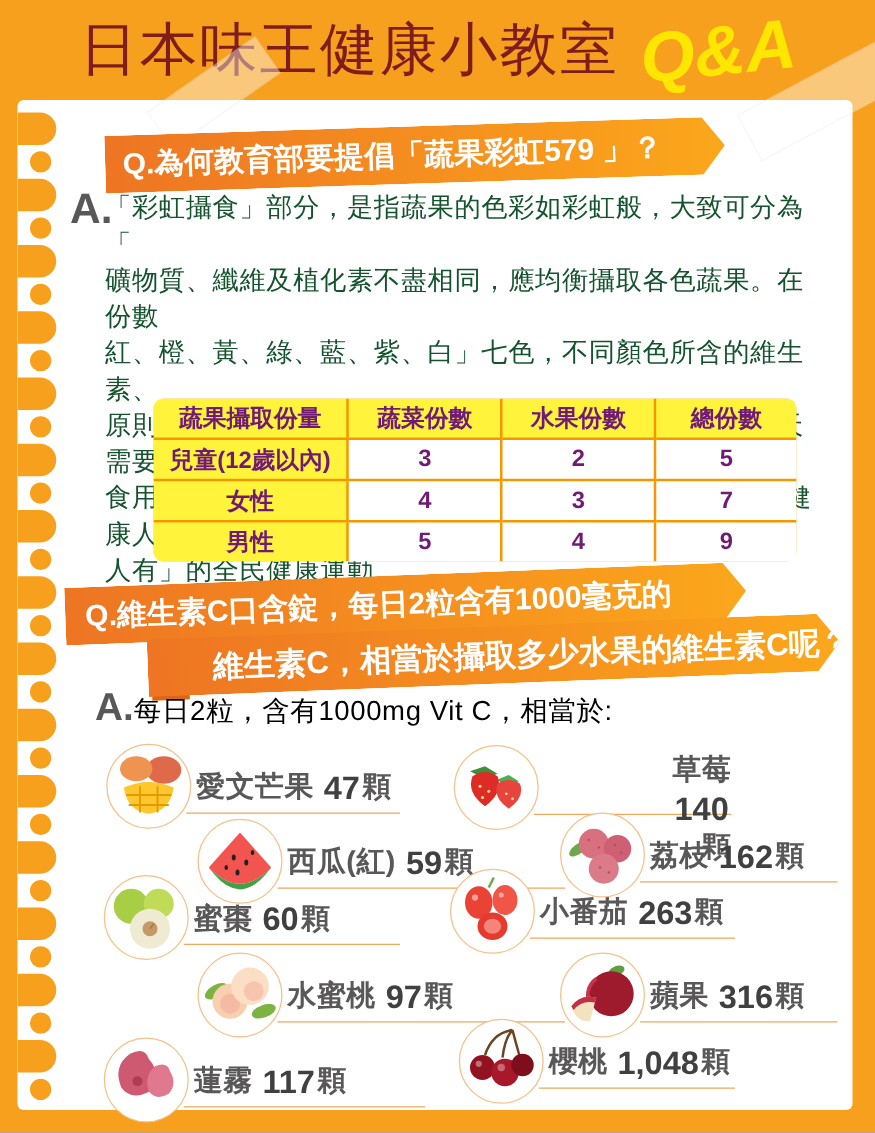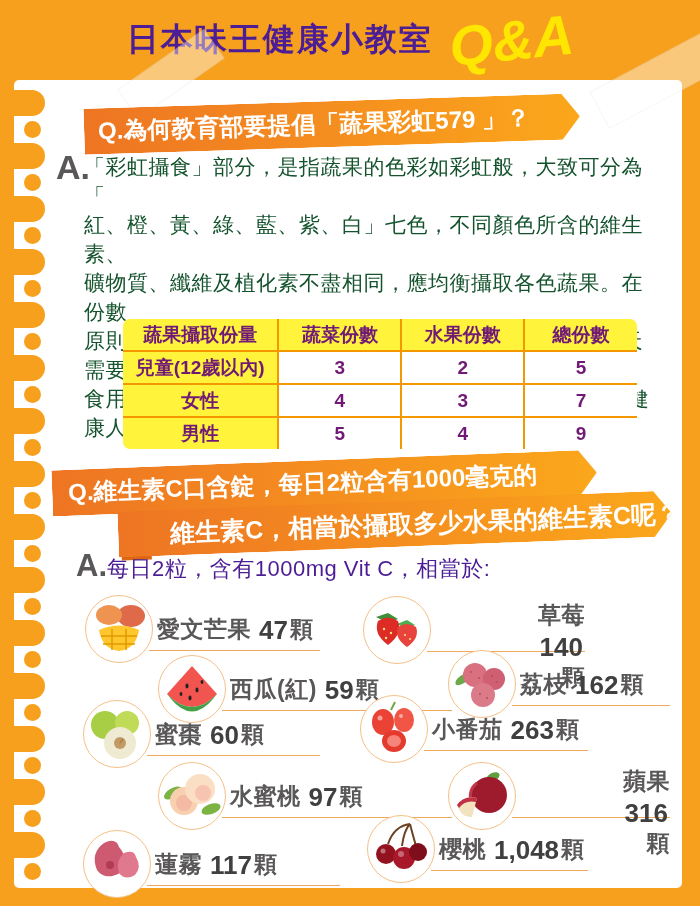--- a/index.html
+++ b/index.html
@@ -1,21 +1,21 @@
 <!DOCTYPE html>
 <html><head>
 <meta charset="utf-8">
 <style>
   html,body{margin:0;padding:0;background:#888;}
   .page{position:relative;width:700px;height:906px;background:#F7A01D;overflow:hidden;
         font-family:"Liberation Sans","DejaVu Sans",sans-serif;margin:0 auto;}
   
   .hdr{position:absolute;left:0;top:0;width:700px;height:80px;display:flex;
        align-items:center;justify-content:center;gap:16px;}
-  .hdr .t{color:#4c1d95;font-size:32px;font-weight:bold;letter-spacing:2px;white-space:nowrap;}
+  .hdr .t{color:#7f1d1d;font-size:46px;font-weight:normal;letter-spacing:2px;white-space:nowrap;}
   .hdr .qa{color:#FFE600;font-size:56px;font-weight:bold;font-style:italic;
            transform:rotate(-6deg);white-space:nowrap;}
   
   .paper{position:absolute;left:14px;top:80px;width:668px;height:808px;background:#FFFFFF;border-radius:5px;}
   
   .edge{position:absolute;left:14px;top:88px;width:54px;height:794px;overflow:hidden;}
   .eu{position:relative;width:54px;height:53px;}
   .eu .bump{position:absolute;left:0;top:2px;width:31px;height:26px;background:#F7A01D;
             border-radius:0 14px 14px 0;}
   .eu .dot{position:absolute;left:10px;top:33px;width:17px;height:17px;background:#F7A01D;border-radius:50%;}
@@ -40,38 +40,38 @@
              border:3px solid #F39800;border-radius:10px;overflow:hidden;}
   .serv th,.serv td{border:2px solid #F39800;text-align:center;font-size:19px;font-weight:bold;
                     color:#701a75;height:31px;padding:0 4px;}
   .serv th{background:#FFF33C;}
   .serv td.grp{background:#FFF33C;}
   .serv td{background:#FFFFFF;}
   .cw1{width:158px;}.cw2{width:122px;}.cw3{width:122px;}.cw4{width:112px;}
   
   .a2{position:absolute;left:76px;top:548px;display:flex;align-items:baseline;white-space:nowrap;}
   .a2 .apfx2{font-size:31px;font-weight:bold;color:#595757;}
-  .a2 .txt{font-size:22px;color:#4c1d95;letter-spacing:0.5px;}
+  .a2 .txt{font-size:22px;color:#000000;letter-spacing:0.5px;}
   
   .fruit{position:absolute;width:320px;height:72px;}
   .fruit .lab{position:absolute;left:64px;top:4px;height:52px;display:flex;align-items:flex-end;
               padding:0 0 5px 8px;border-bottom:1px solid #F0A85C;box-sizing:border-box;white-space:nowrap;}
   .fname,.funit{font-size:23px;color:#595757;font-weight:bold;letter-spacing:0.5px;}
   .fnum{font-size:26px;color:#404040;font-weight:bold;margin:0 2px 0 8px;position:relative;top:1px;}
   .fruit .ring{position:absolute;left:0;top:0;width:66px;height:66px;border-radius:50%;
                border:1px solid #F5C089;background:#fff;overflow:hidden;z-index:2;}
   .ring svg{width:100%;height:100%;display:block;}
   .f1{left:85px;top:595px;}  .f1 .lab{width:171px;}
   .f2{left:363px;top:596px;} .f2 .lab{width:158px;flex-direction:column;}
   .f3{left:158px;top:655px;} .f3 .lab{width:230px;}
   .f4{left:448px;top:650px;} .f4 .lab{width:158px;}
   .f5{left:83px;top:700px;}  .f5 .lab{width:173px;}
   .f6{left:360px;top:695px;} .f6 .lab{width:164px;text-align:center;}
   .f7{left:158px;top:762px;} .f7 .lab{width:230px;}
-  .f8{left:448px;top:762px;} .f8 .lab{width:158px;flex-direction:column;}
+  .f8{left:448px;top:762px;} .f8 .lab{width:158px;}
   .f9{left:83px;top:830px;}  .f9 .lab{width:193px;}
   .f10{left:367px;top:815px;}.f10 .lab{width:157px;}
 </style>
 </head>
 <body>
 
 <div class="page">
 
   <div class="hdr">
     <span class="t">日本味王健康小教室</span>
@@ -144,24 +144,25 @@
   <div class="tape tape1"></div>
   <div class="tape tape2"></div>
 
   <div class="banner q1b">
     <span>Q.為何教育部要提倡「蔬果彩虹579 」？</span>
   </div>
   <div class="a1">
     <span class="apfx">A.</span>
     <div class="lines">
       <div>「彩虹攝食」部分，是指蔬果的色彩如彩虹般，大致可分為「</div>
+      <div>礦物質、纖維及植化素不盡相同，應均衡攝取各色蔬果。在份數</div>
       <div>紅、橙、黃、綠、藍、紫、白」七色，不同顏色所含的維生素、</div>
-      <div>礦物質、纖維及植化素不盡相同，應均衡攝取各色蔬果。在份數</div>
       <div>原則部分，主要是針對不同年齡層及性別，主張每個人每天需要</div>
       <div>食用足夠而適當的蔬菜水果份量，進而達成「快樂吃蔬果 健康人</div>
+      <div>人有」的全民健康運動。</div>
     </div>
   </div>
 
   <table class="serv">
     <tbody>
         <tr>
       <th class="cw1">蔬果攝取份量</th>
       <th class="cw2">蔬菜份數</th>
       <th class="cw3">水果份數</th>
       <th class="cw4">總份數</th>

